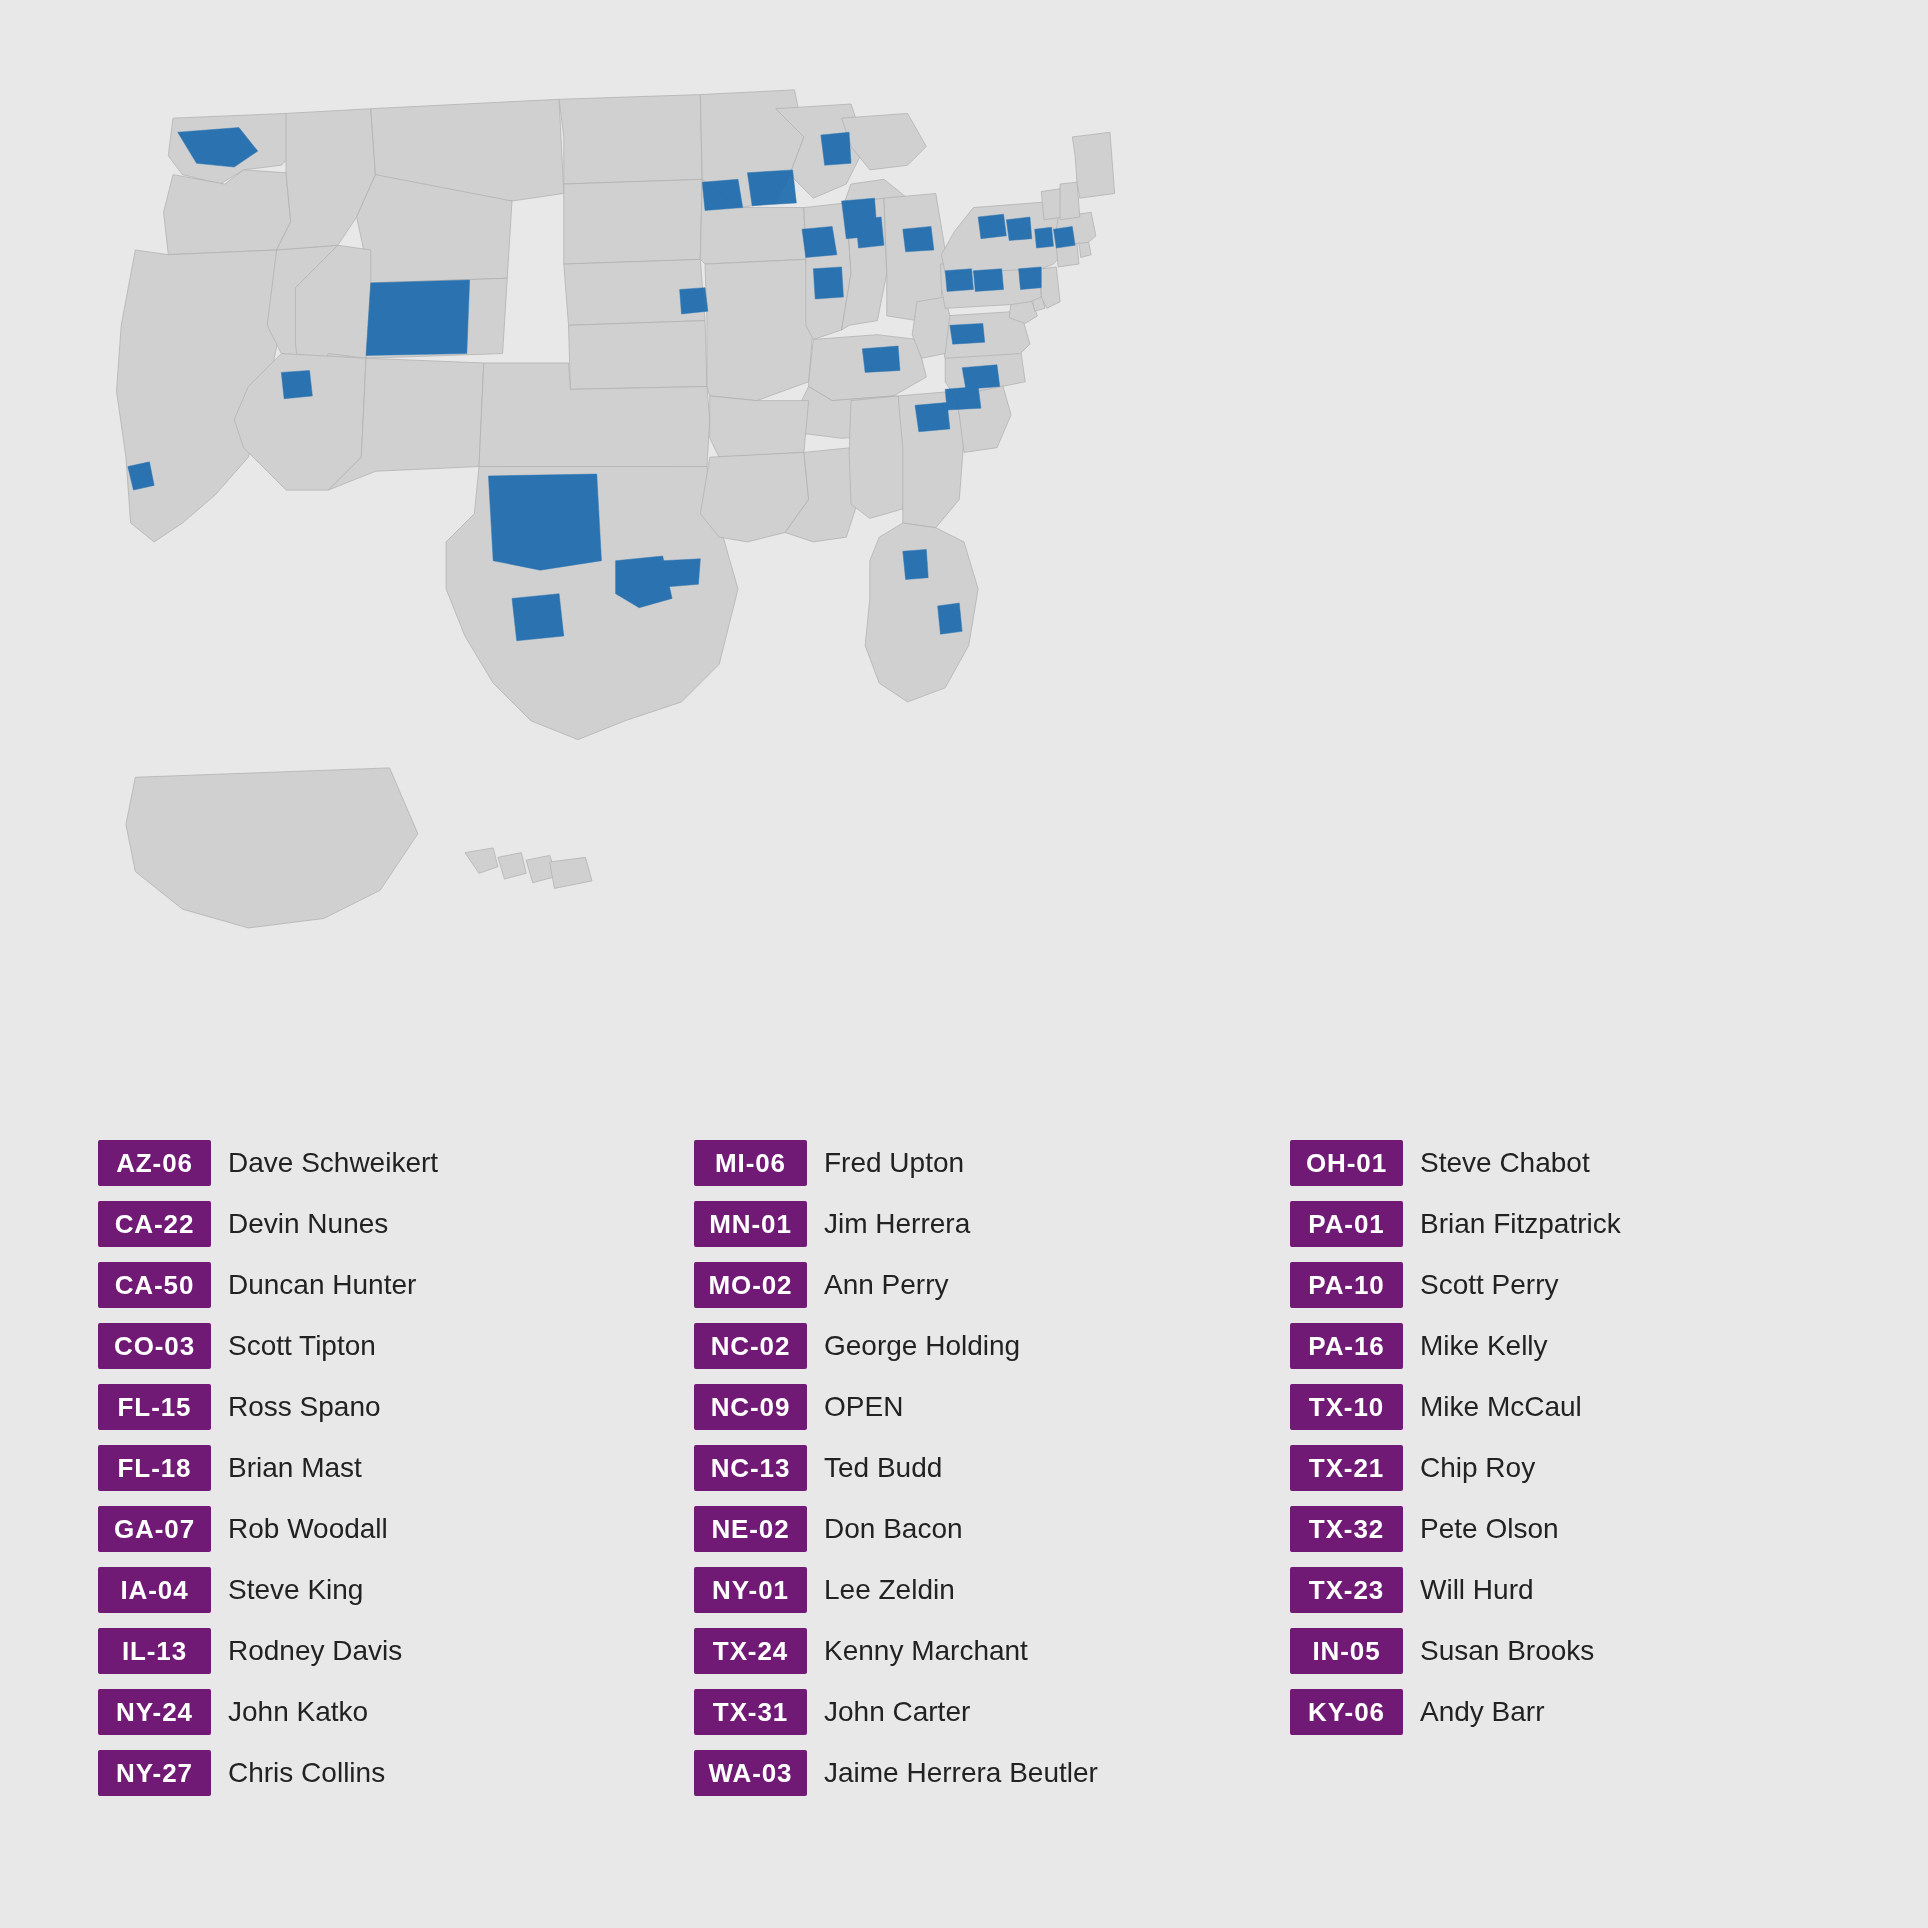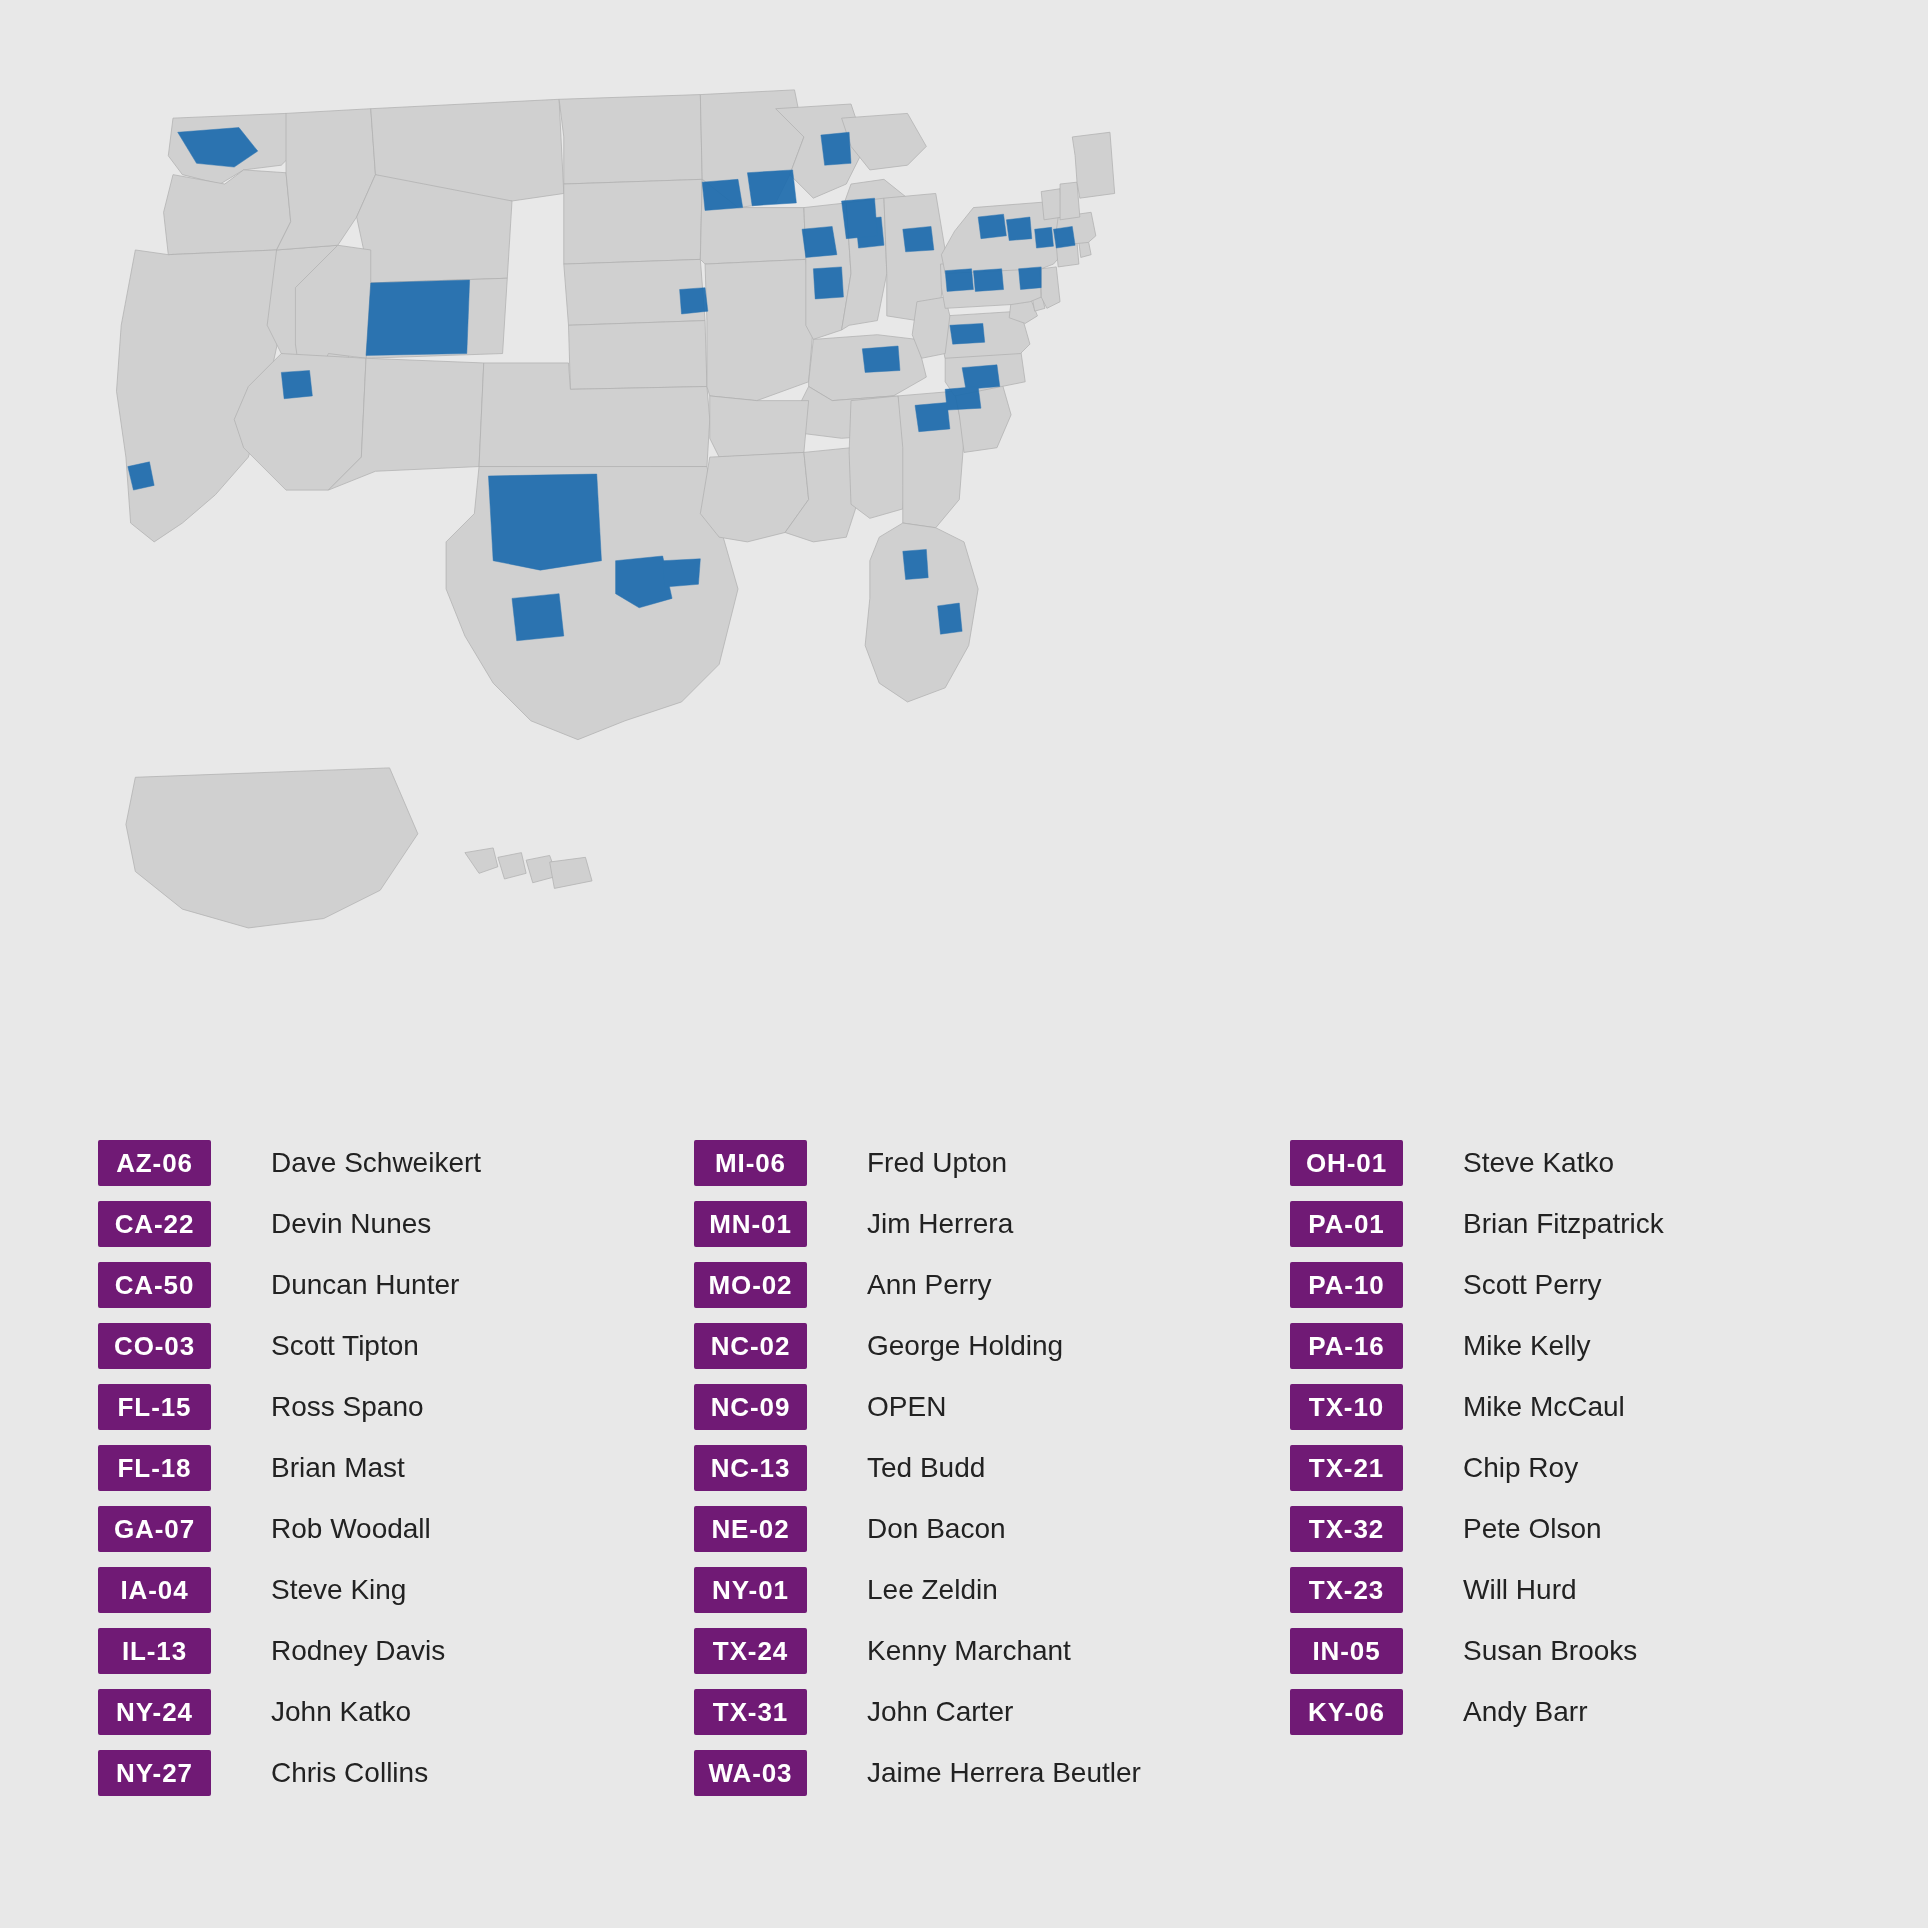--- a/index.html
+++ b/index.html
@@ -58,21 +58,20 @@
       text-align: center;
       border-radius: 1.9px;
       white-space: nowrap;
       letter-spacing: 0.9px;
     }
 
     .legend-name {
       font-size: 28px;
       color: #222;
       font-weight: normal;
-      margin-left: 43px;
     }
   </style>
 </head>
 <body>
 
 <div class="page-container">
   <div class="map-container">
     <svg class="map-svg" viewBox="0 0 1920 1050" xmlns="http://www.w3.org/2000/svg">
 
       <rect width="1920" height="1050" fill="#e8e8e8"></rect>
@@ -253,21 +252,21 @@
   <div class="legend-item">
         <span class="legend-badge">AZ-06</span>
         <span class="legend-name">Dave Schweikert</span>
       </div>
       <div class="legend-item">
         <span class="legend-badge">MI-06</span>
         <span class="legend-name">Fred Upton</span>
       </div>
       <div class="legend-item">
         <span class="legend-badge">OH-01</span>
-        <span class="legend-name">Steve Katko</span>
+        <span class="legend-name">Steve Chabot</span>
       </div>
       <div class="legend-item">
         <span class="legend-badge">CA-22</span>
         <span class="legend-name">Devin Nunes</span>
       </div>
       <div class="legend-item">
         <span class="legend-badge">MN-01</span>
         <span class="legend-name">Jim Herrera</span>
       </div>
       <div class="legend-item">

